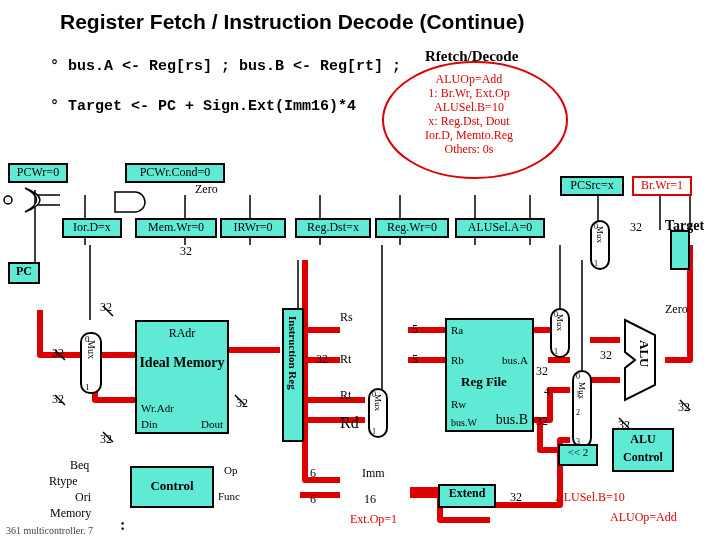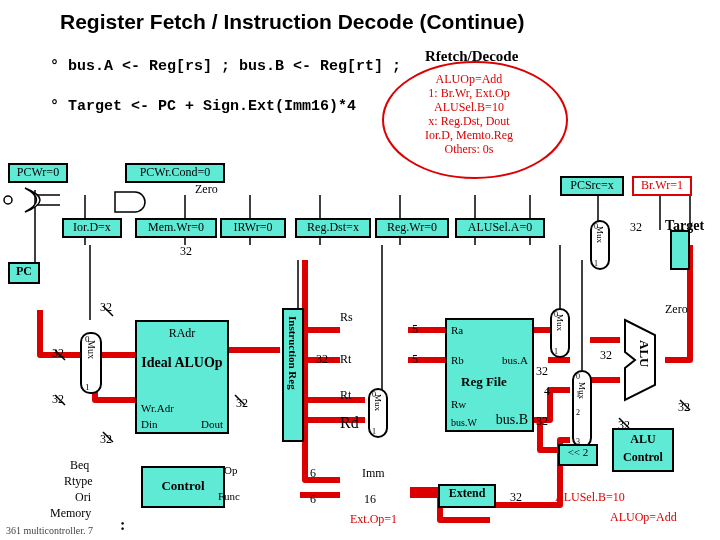--- a/index.html
+++ b/index.html
@@ -178,21 +178,21 @@
 <div class="box bold" style="top:262px;left:8px;width:28px;height:18px">PC</div>
 
 <div class="mux" style="top:332px;left:80px;width:18px;height:58px">
   <span class="vtext label" style="font-size:10px;position:relative;top:6px">Mux</span>
   <div style="position:absolute;top:0;left:3px;font-size:9px">0</div>
   <div style="position:absolute;bottom:0;left:3px;font-size:9px">1</div>
 </div>
 
 <div class="box" style="top:320px;left:135px;width:90px;height:110px">
   <div style="font-size:12px;margin-top:4px">RAdr</div>
-  <div class="bold" style="font-size:14px;margin-top:14px">Ideal ALUOp</div>
+  <div class="bold" style="font-size:14px;margin-top:14px">Ideal Memory</div>
   <div style="position:absolute;bottom:18px;left:4px;font-size:11px">Wr.Adr</div>
   <div style="position:absolute;bottom:2px;left:4px;font-size:11px">Din</div>
   <div style="position:absolute;bottom:2px;right:4px;font-size:11px">Dout</div>
 </div>
 
 <div class="box" style="top:308px;left:282px;width:18px;height:130px">
   <span class="vtext bold" style="font-size:11px;position:relative;top:6px">Instruction Reg</span>
 </div>
 
 <div class="mux" style="top:388px;left:368px;width:16px;height:46px">
@@ -234,26 +234,26 @@
 <div class="box" style="top:230px;left:670px;width:16px;height:36px"></div>
 
 <div class="label bold vtext" style="top:340px;left:636px;font-size:13px">ALU</div>
 
 <div class="box bold" style="top:428px;left:612px;width:58px;height:40px;font-size:12px;line-height:18px">ALU Control</div>
 
 <div class="box" style="top:444px;left:558px;width:36px;height:18px;font-size:11px">&lt;&lt; 2</div>
 
 <div class="box bold" style="top:484px;left:438px;width:54px;height:20px;font-size:12px">Extend</div>
 
-<div class="box bold" style="top:466px;left:141px;width:80px;height:38px;font-size:13px;line-height:36px">Control</div>
+<div class="box bold" style="top:466px;left:130px;width:80px;height:38px;font-size:13px;line-height:36px">Control</div>
 <div class="label" style="top:464px;left:224px;font-size:11px">Op</div>
 <div class="label" style="top:490px;left:218px;font-size:11px">Func</div>
 
 <div class="label" style="top:458px;left:70px;font-size:12px">Beq</div>
-<div class="label" style="top:474px;left:64px;font-size:12px">Rtype</div>
+<div class="label" style="top:474px;left:49px;font-size:12px">Rtype</div>
 <div class="label" style="top:490px;left:75px;font-size:12px">Ori</div>
 <div class="label" style="top:506px;left:50px;font-size:12px">Memory</div>
 <div class="label bold" style="top:516px;left:120px;font-size:16px">:</div>
 
 <div class="label" style="top:310px;left:340px;font-size:12px">Rs</div>
 <div class="label" style="top:352px;left:340px;font-size:12px">Rt</div>
 <div class="label" style="top:388px;left:340px;font-size:12px">Rt</div>
 <div class="label" style="top:414px;left:340px;font-size:16px">Rd</div>
 <div class="label" style="top:466px;left:362px;font-size:12px">Imm</div>
 

